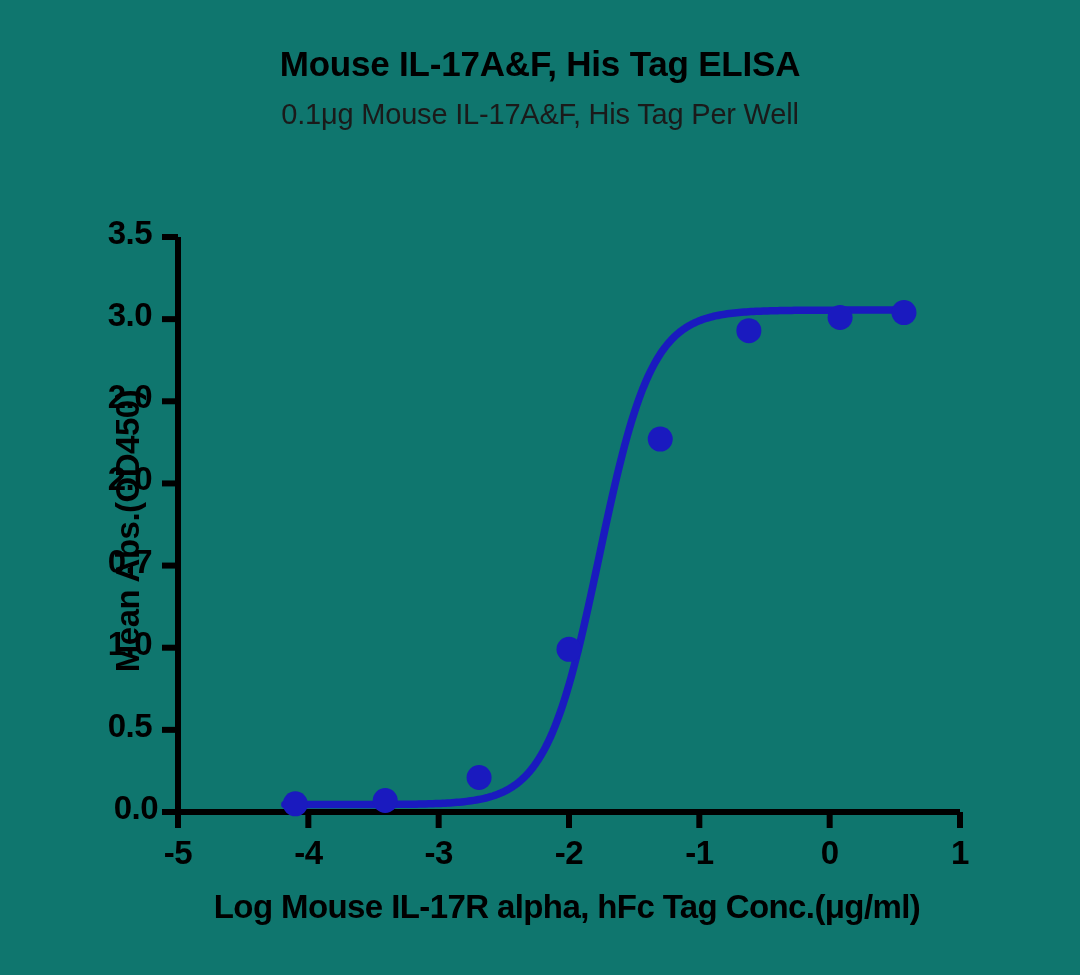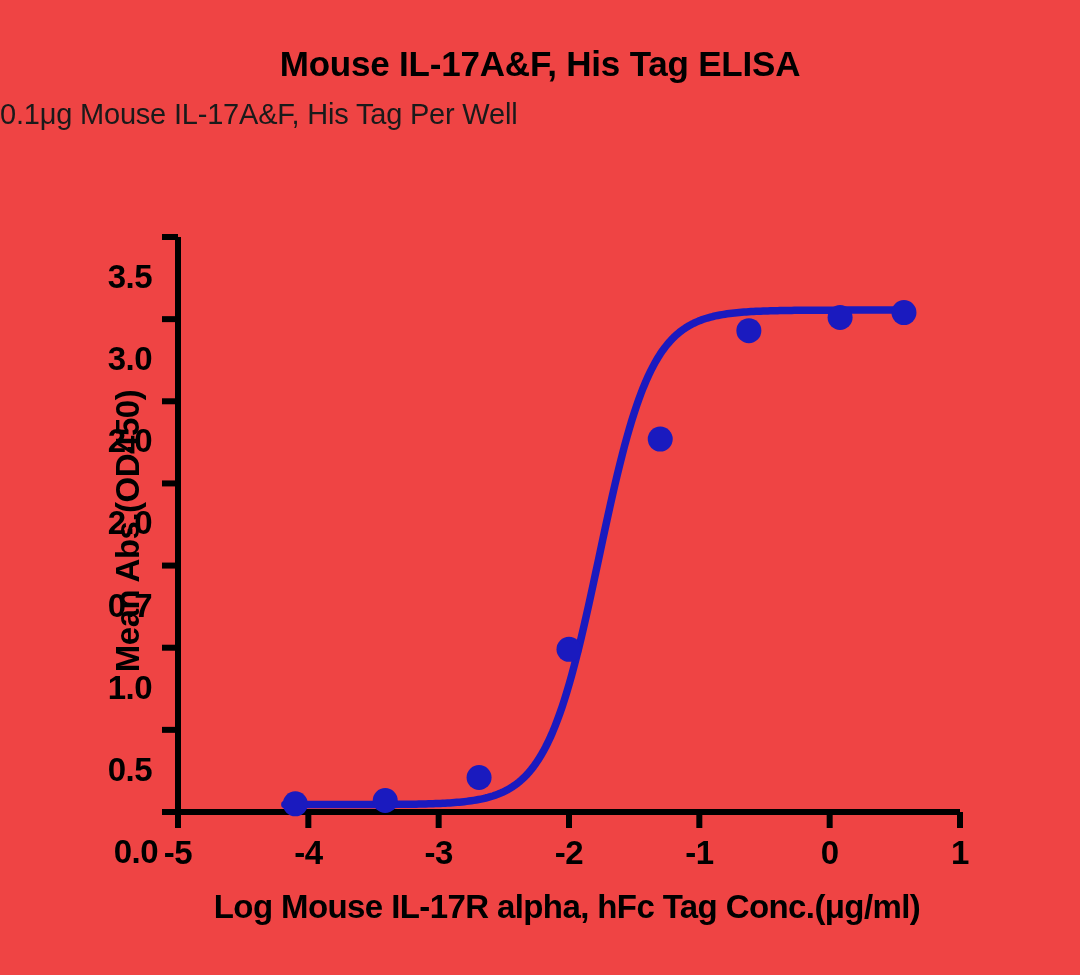--- a/index.html
+++ b/index.html
@@ -4,41 +4,41 @@
 <style>
   html, body {
     margin: 0;
     padding: 0;
     background: #ffffff;
   }
   #page {
     position: relative;
     width: 1080px;
     height: 975px;
-    background: #ef4444;
+    background: #0f766e;
     font-family: "Liberation Sans", sans-serif;
     overflow: hidden;
   }
   #chart-title {
     position: absolute;
     left: 0;
     top: 44px;
     width: 1080px;
     text-align: center;
     font-size: 35px;
     font-weight: bold;
     color: #000000;
     letter-spacing: -0.2px;
   }
   #chart-subtitle {
     position: absolute;
     left: 0;
     top: 98px;
     width: 1080px;
-    text-align: left;
+    text-align: center;
     font-size: 29px;
     font-weight: normal;
     color: #1a1a1a;
     letter-spacing: -0.2px;
   }
   #plot-area {
     position: absolute;
     left: 0;
     top: 0;
     width: 1080px;
@@ -71,21 +71,20 @@
     padding-left: 27px;
   }
   .ytick-label {
     position: absolute;
     width: 110px;
     text-align: right;
     font-size: 33px;
     font-weight: bold;
     color: #000000;
     letter-spacing: -0.5px;
-    margin-top: 44px;
   }
   .xtick-label {
     position: absolute;
     width: 60px;
     text-align: center;
     font-size: 33px;
     font-weight: bold;
     color: #000000;
     letter-spacing: -0.5px;
   }

